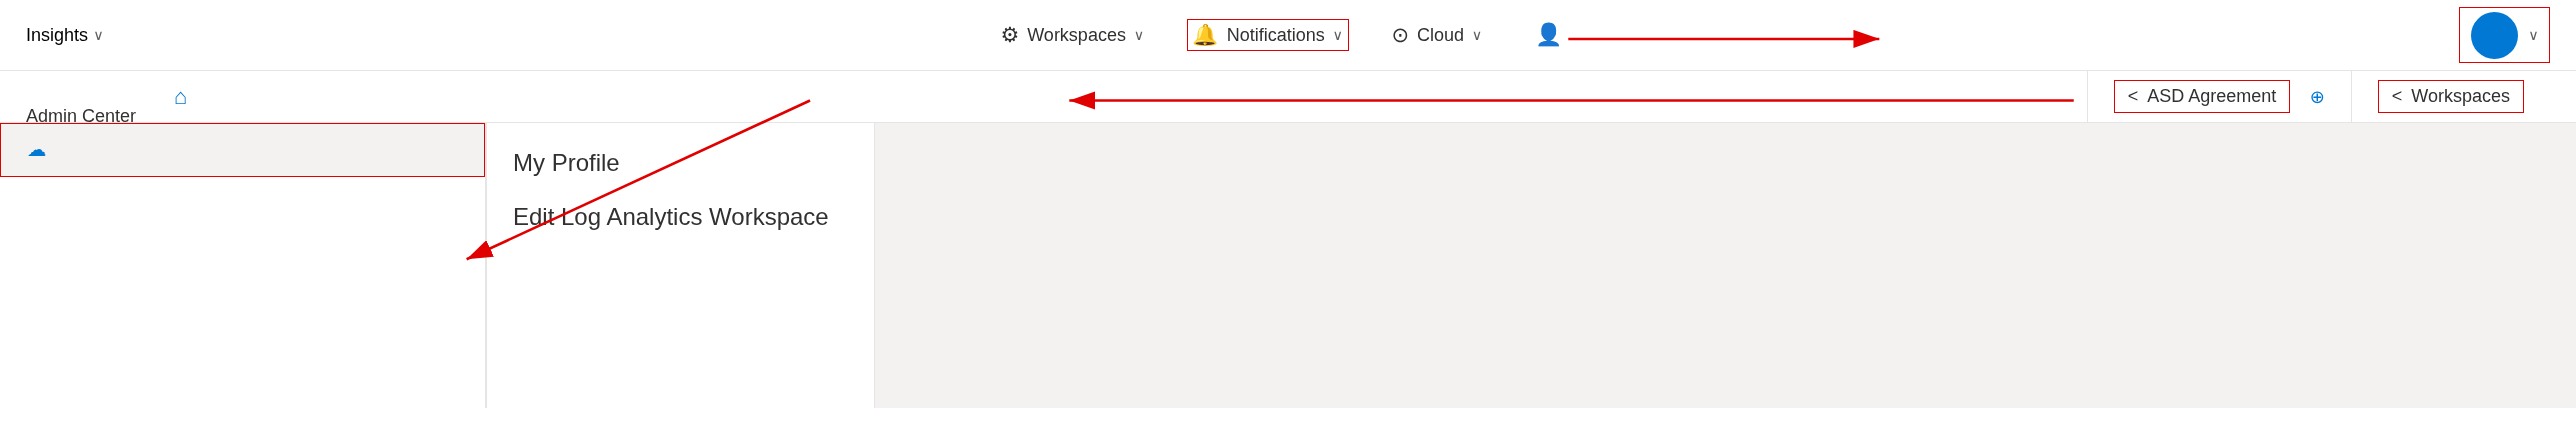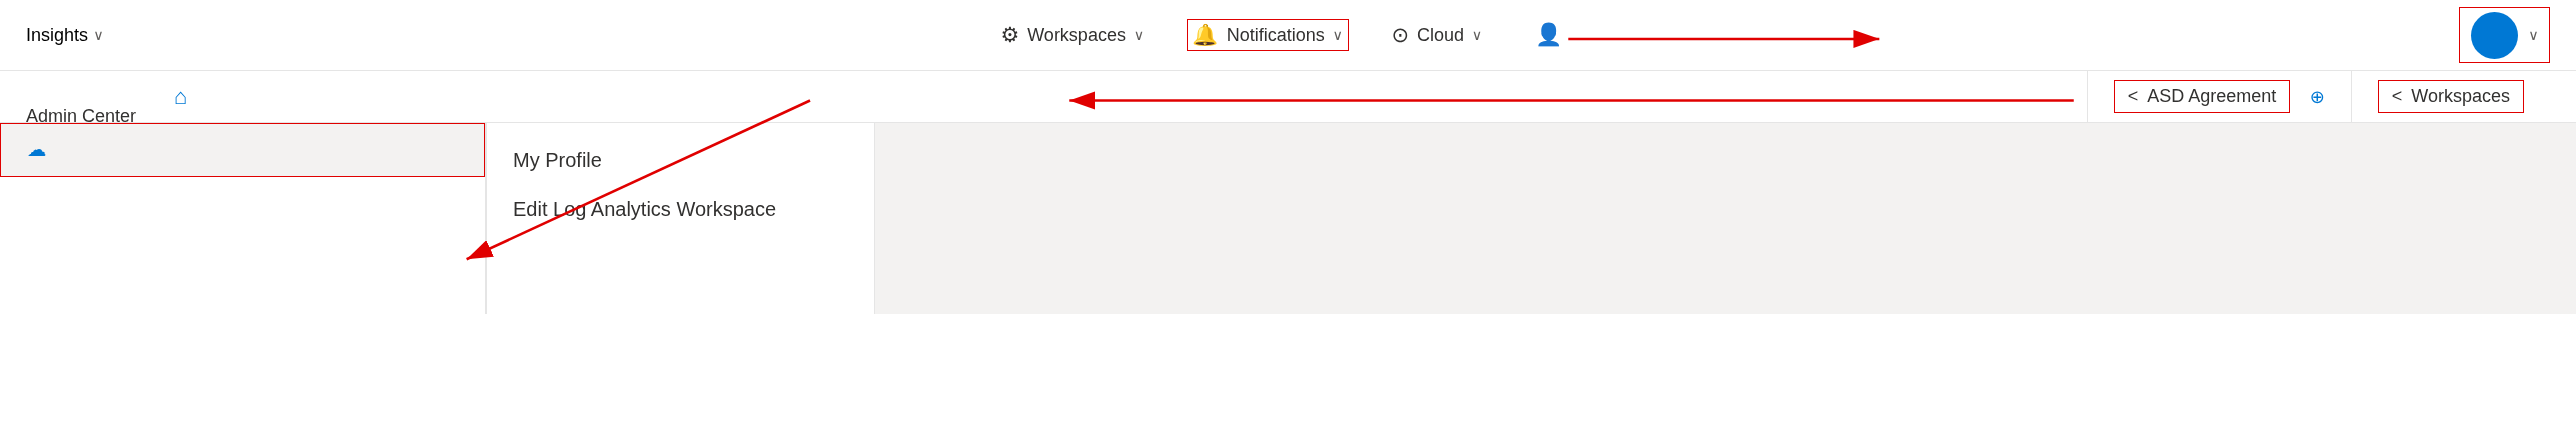--- a/index.html
+++ b/index.html
@@ -171,21 +171,21 @@
     .workspace-dropdown {
       width: 389px;
       background: #fff;
       border-left: 1.3px solid #e5e5e5;
       border-right: 1.3px solid #e5e5e5;
       padding: 13px 0;
     }
 
     .dropdown-item {
       padding: 13px 26px;
-      font-size: 20px;
+      font-size: 24px;
       color: #323130;
       cursor: pointer;
     }
 
     
     .arrow-overlay {
       position: absolute;
       top: 0;
       left: 0;
       pointer-events: none;
@@ -201,21 +201,21 @@
       align-items: center;
       gap: 10.4px;
       border: 1.9px solid #e00000;
       padding: 3.9px 10.4px;
       cursor: pointer;
     }
   </style>
 </head>
 <body>
 
-<div style="position:relative; width:2576px; height:314px; overflow:hidden;">
+<div style="position:relative; width:2576px; height:408px; overflow:hidden;">
 
   <div class="top-bar">
 
     <div class="top-bar-left">
       <span>Insights</span>
       <span class="chevron-down">∨</span>
     </div>
 
     <div class="top-bar-center">
 

